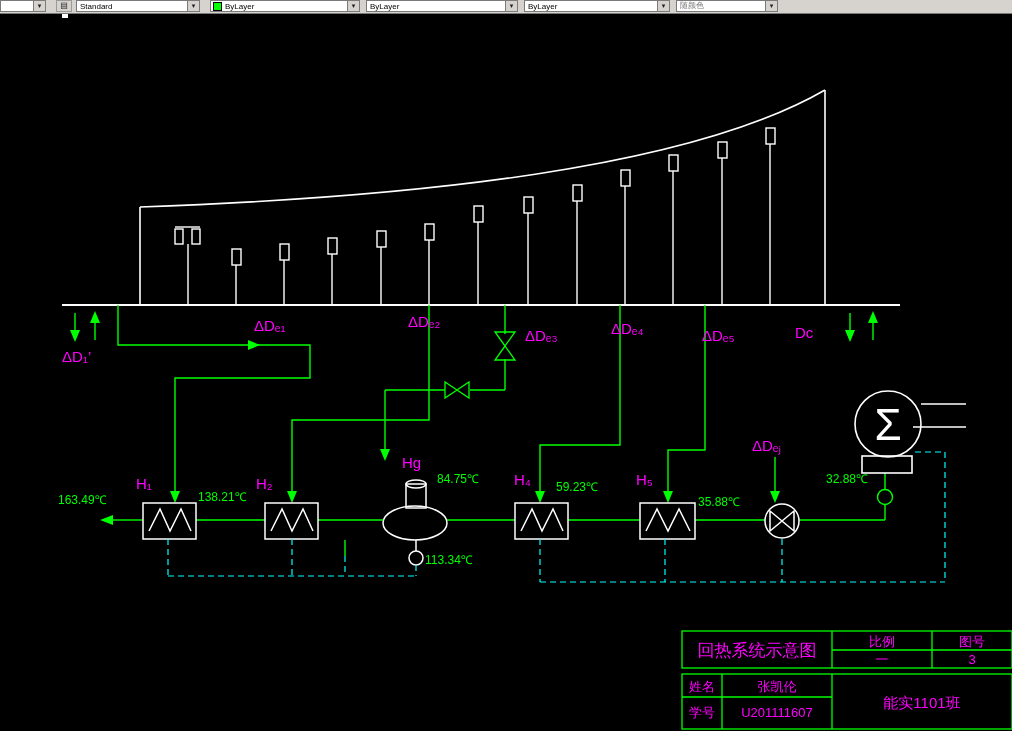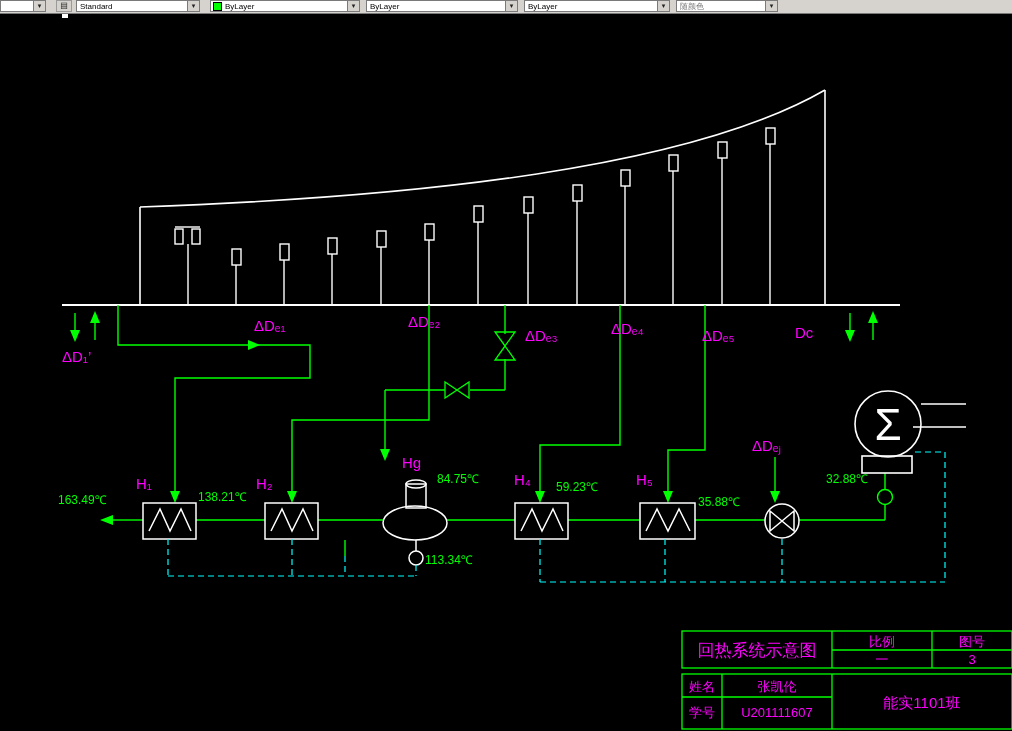--- a/index.html
+++ b/index.html
@@ -50,21 +50,21 @@
     <span class="btn">▾</span>
   </div>
   <div class="combo" style="left:366px;width:152px;">
     <span class="txt">ByLayer</span>
     <span class="btn">▾</span>
   </div>
   <div class="combo" style="left:524px;width:146px;">
     <span class="txt">ByLayer</span>
     <span class="btn">▾</span>
   </div>
-  <div class="combo disabled" style="left:676px;width:102px;">
+  <div class="combo disabled" style="left:676px;width:102px;align-items:flex-end;">
     <span class="txt">随颜色</span>
     <span class="btn">▾</span>
   </div>
 </div>
 
 <div class="artifact" style="left:62px;top:12px;width:6px;height:6px;"></div>
 
 <svg width="1012" height="731" viewBox="0 0 1012 731">
 
   <g stroke="#ffffff" fill="none" stroke-width="1.6">

